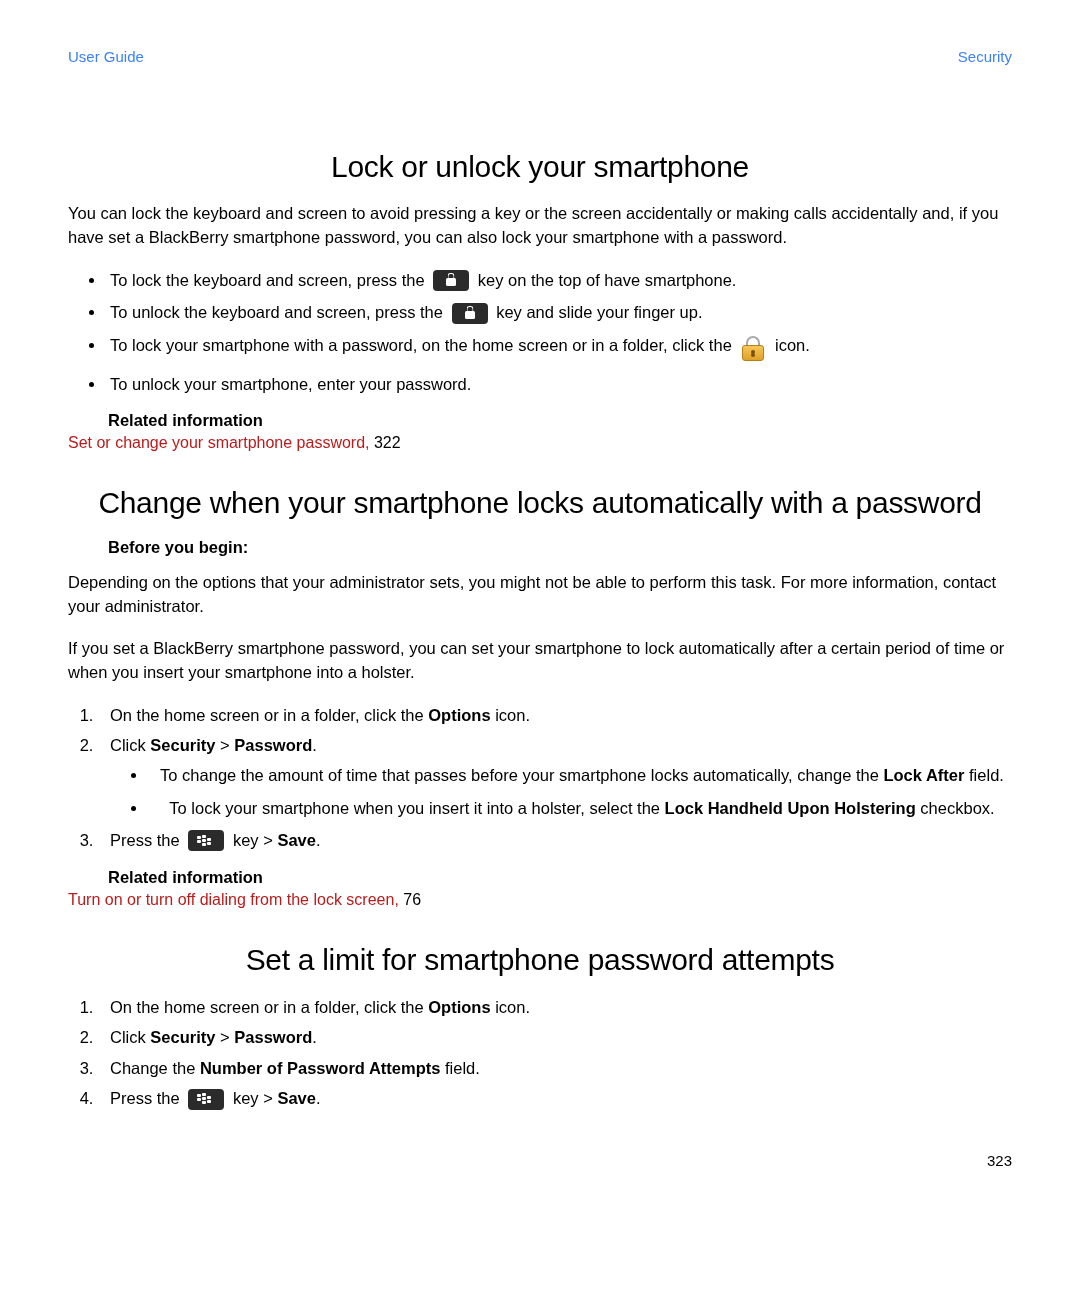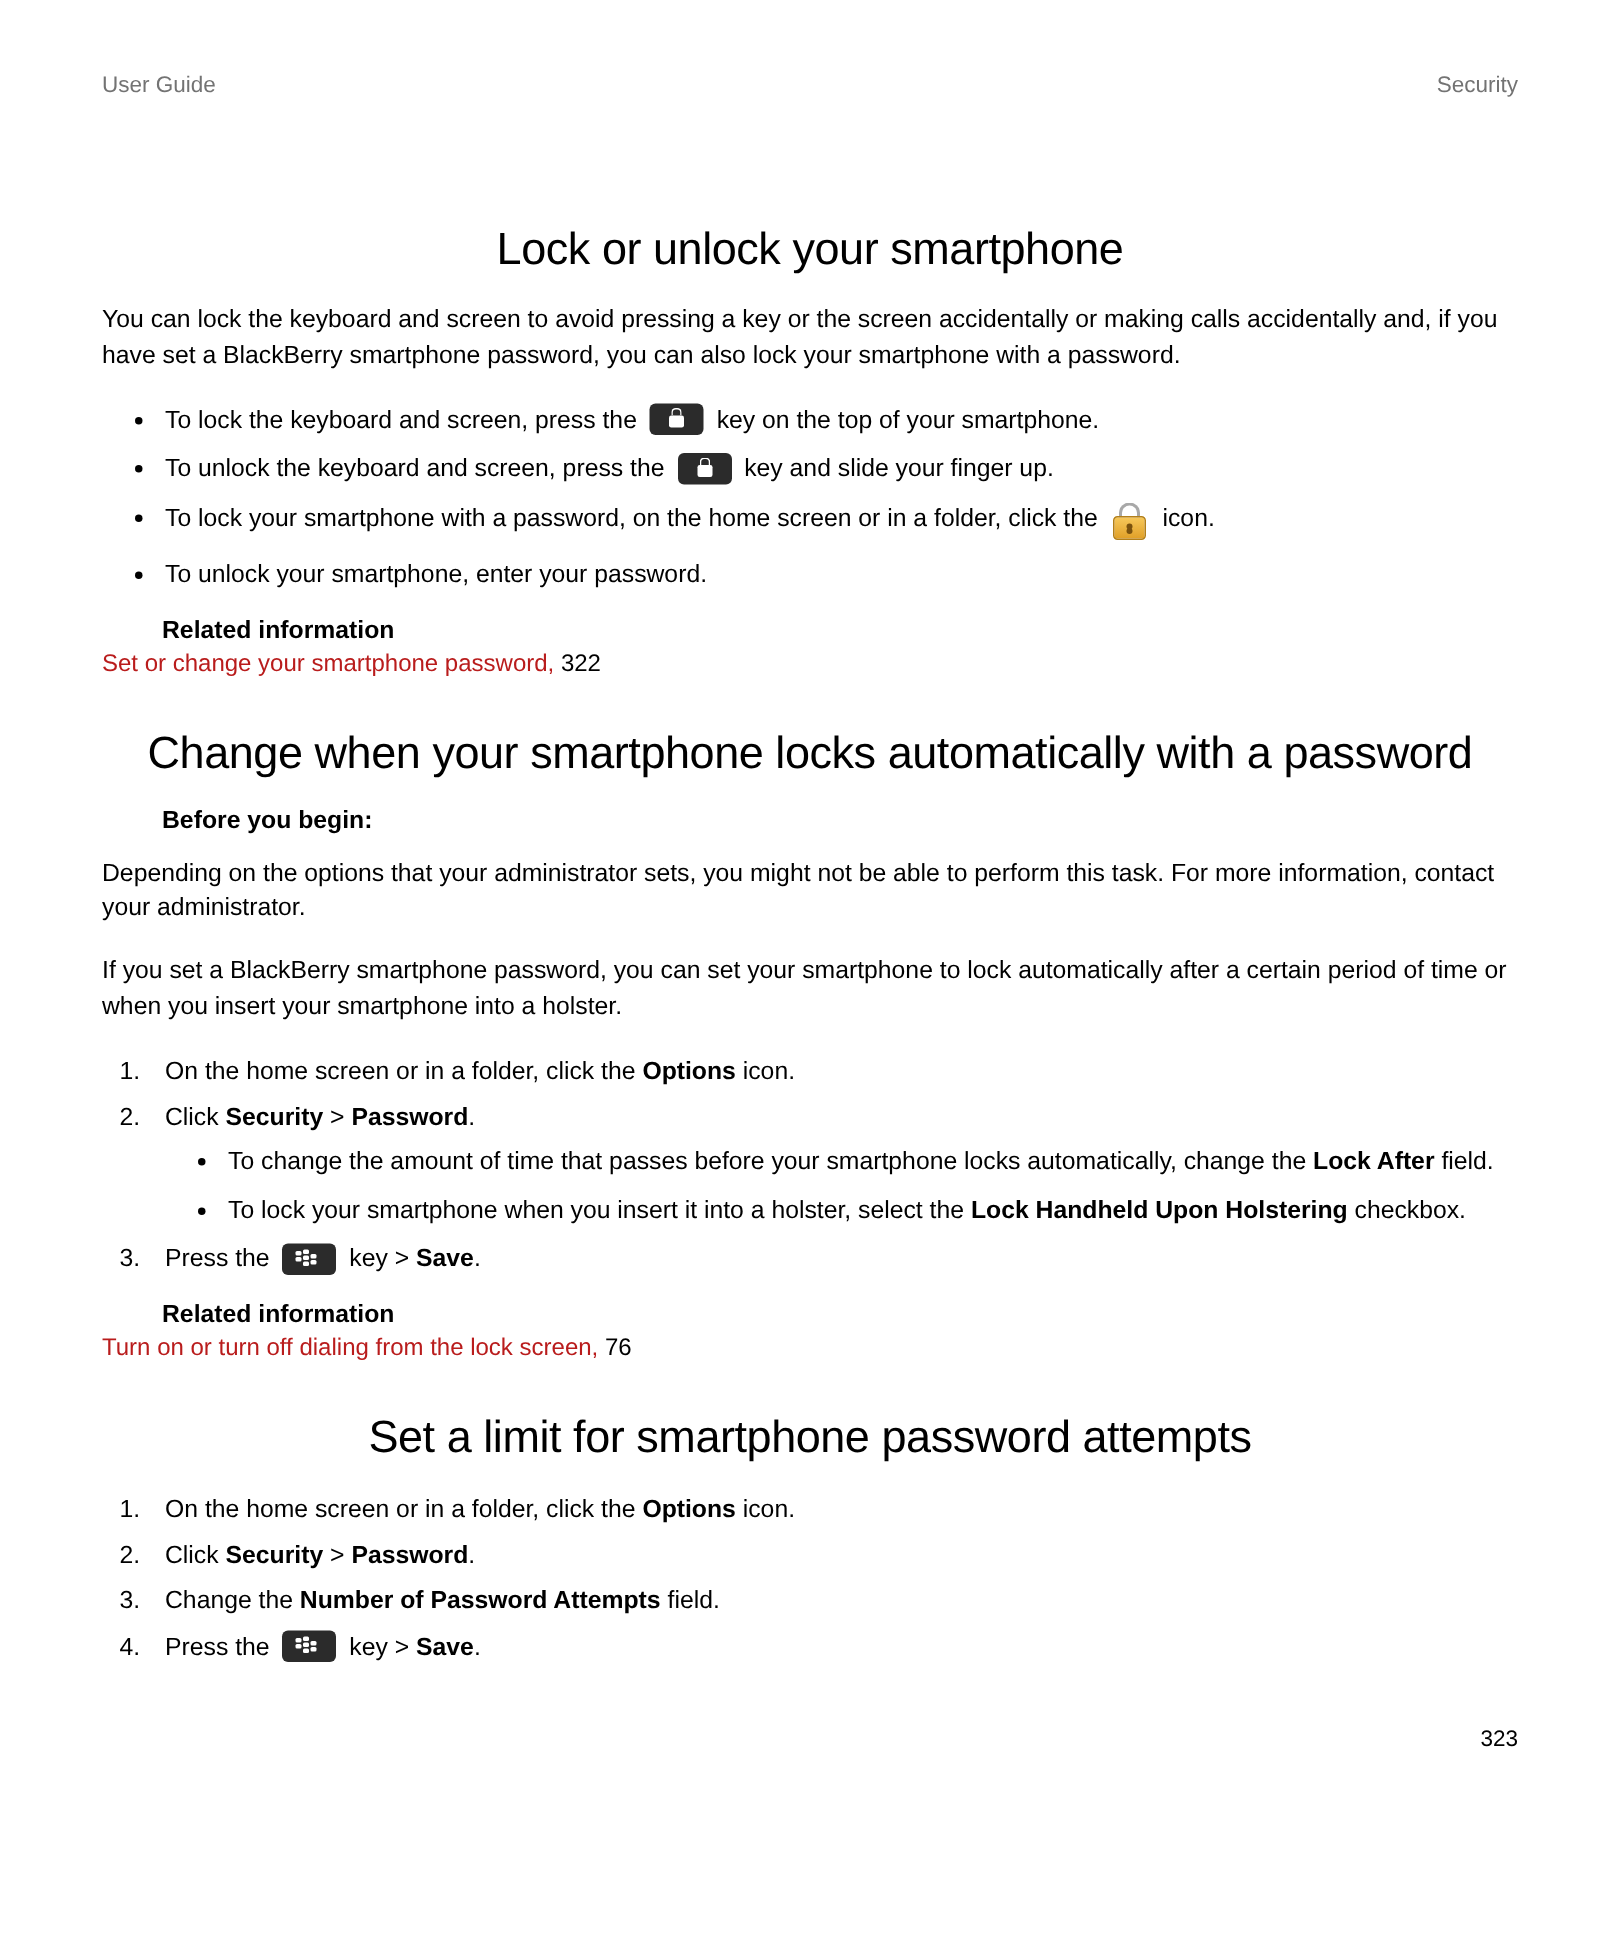--- a/index.html
+++ b/index.html
@@ -11,21 +11,21 @@
     color: #000;
     width: 1080px;
   }
   .page {
     padding: 48px 68px 40px 68px;
   }
   .header {
     display: flex;
     justify-content: space-between;
     font-size: 15px;
-    color: #737373;
+    color: #3b82f6;
     margin-bottom: 85px;
   }
   h2.section-title {
     font-size: 30px;
     font-weight: 400;
     margin: 0 0 18px 0;
     letter-spacing: -0.3px;
     text-align: center;
   }
   p {
@@ -39,20 +39,21 @@
     margin: 0 0 14px 0;
   }
   ul.bullets > li {
     font-size: 16.5px;
     line-height: 1.55;
     padding-left: 4px;
     margin-bottom: 7px;
   }
   ul.bullets.nested {
     margin: 4px 0 4px 0;
+    text-align: center;
   }
   ol.numbered {
     padding-left: 30px;
     margin: 0 0 14px 0;
   }
   ol.numbered > li {
     font-size: 16.5px;
     line-height: 1.55;
     padding-left: 12px;
     margin-bottom: 5px;
@@ -176,21 +177,21 @@
     <span>Security</span>
   </div>
 
   <h2 class="section-title">Lock or unlock your smartphone</h2>
   <p>You can lock the keyboard and screen to avoid pressing a key or the screen accidentally or making calls accidentally and, if you have set a BlackBerry smartphone password, you can also lock your smartphone with a password.</p>
 
   <ul class="bullets">
     <li>
       <span>To lock the keyboard and screen, press the </span>
       <span class="inline-icon lock-key"></span>
-      <span> key on the top of your smartphone.</span>
+      <span> key on the top of have smartphone.</span>
     </li>
     <li>
       <span>To unlock the keyboard and screen, press the </span>
       <span class="inline-icon lock-key"></span>
       <span> key and slide your finger up.</span>
     </li>
     <li style="margin-bottom:12px;">
       <span>To lock your smartphone with a password, on the home screen or in a folder, click the </span>
       <span class="inline-icon padlock-app">
         <span class="padlock-shackle"></span><span class="padlock-body"></span>

